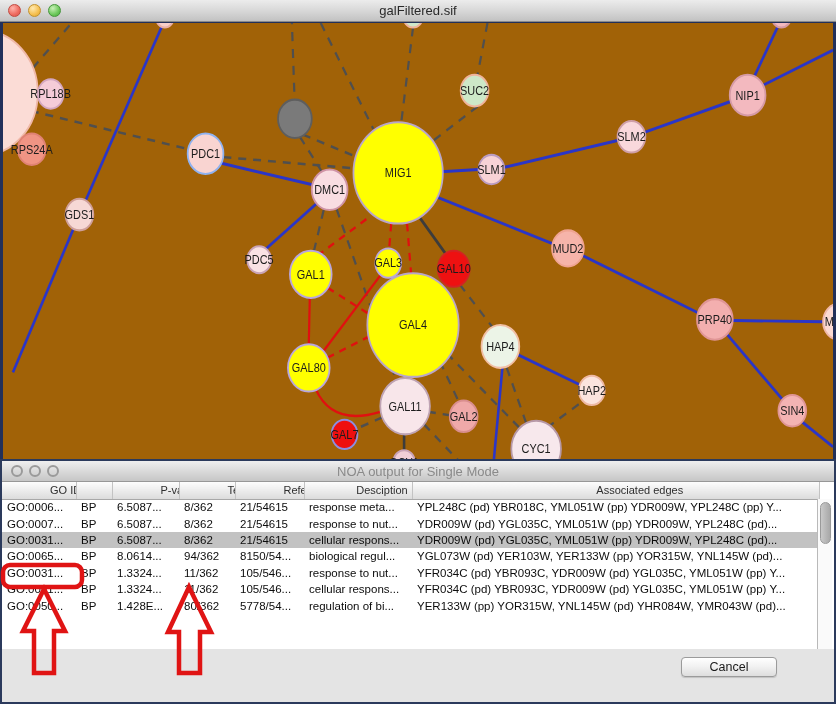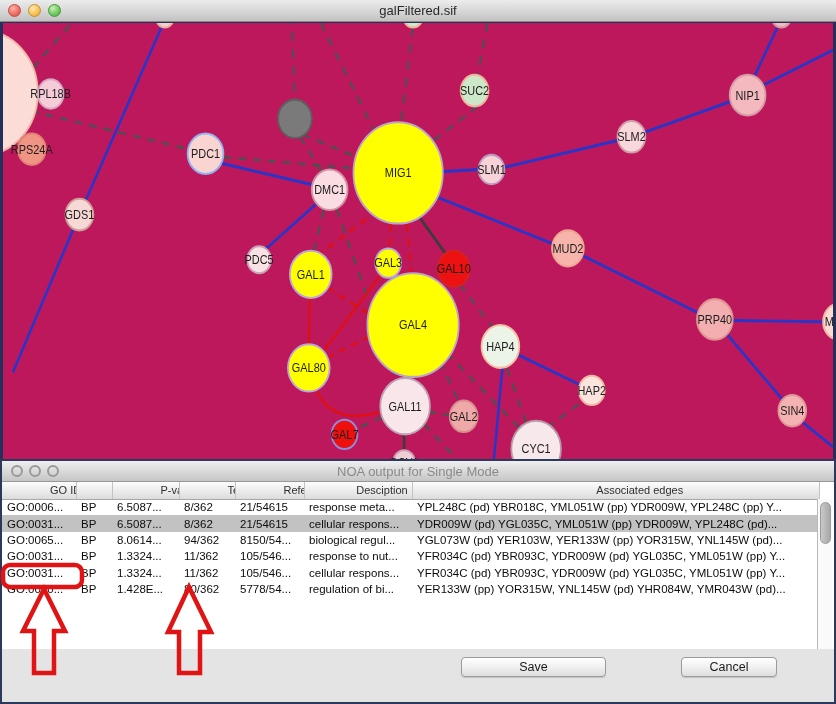--- a/index.html
+++ b/index.html
@@ -11,21 +11,21 @@
   .titlebar { position:absolute; left:0; top:0; right:0; height:22px;
       background:linear-gradient(#ececec,#d6d6d6 55%,#c2c2c2); border-bottom:1px solid #8a8a8a;padding-left:47px; }
   .titlebar .title { position:absolute; left:0; right:0; top:0; height:22px; line-height:22px;
       text-align:center; font-size:13px; color:#2a2a2a; }
   .lights { position:absolute; left:8px; top:4px; display:flex; gap:7px; }
   .light { width:13px; height:13px; border-radius:50%; }
   .light.red   { background:radial-gradient(circle at 35% 30%, #ffb3ab, #ee6a5f 60%, #d6554a); border:1px solid #c24a40;}
   .light.yellow{ background:radial-gradient(circle at 35% 30%, #ffe9b0, #f5bf4f 60%, #dda42e); border:1px solid #c3922d;}
   .light.green { background:radial-gradient(circle at 35% 30%, #c9f0b8, #6cc85a 60%, #4aa73c); border:1px solid #44963a;}
   .light.off { background:transparent; border:2px solid #9a9a9a; width:12px; height:12px; }
-  .graph-canvas { position:absolute; left:3px; right:3px; top:23px; height:488px; background:#be185d; }
+  .graph-canvas { position:absolute; left:3px; right:3px; top:23px; height:488px; background:#a16207; }
   .graph-canvas svg { width:100%; height:100%; display:block; }
 
   .e-blue    { stroke:#2a35c8; stroke-width:2.6; fill:none; }
   .e-dash    { stroke:#4f4f4f; stroke-width:2.2; fill:none; stroke-dasharray:8 7; }
   .e-solid   { stroke:#3c3c3c; stroke-width:2.6; fill:none; }
   .e-red     { stroke:#e01010; stroke-width:2.2; fill:none; }
   .e-reddash { stroke:#e01010; stroke-width:2.2; fill:none; stroke-dasharray:7 6; }
   .grip      { stroke:#9a9a9a; stroke-width:1.5; }
   .node-label { font-size:11px; fill:#1c1c1c; text-anchor:middle; dominant-baseline:middle; }
 
@@ -233,20 +233,29 @@
       <tbody>
           <tr>
             <td>GO:0006...</td>
             <td>BP</td>
             <td>6.5087...</td>
             <td>8/362</td>
             <td>21/54615</td>
             <td>response meta...</td>
             <td>YPL248C (pd) YBR018C, YML051W (pp) YDR009W, YPL248C (pp) Y...</td>
           </tr>
+          <tr>
+            <td>GO:0007...</td>
+            <td>BP</td>
+            <td>6.5087...</td>
+            <td>8/362</td>
+            <td>21/54615</td>
+            <td>response to nut...</td>
+            <td>YDR009W (pd) YGL035C, YML051W (pp) YDR009W, YPL248C (pd)...</td>
+          </tr>
           <tr class="selected">
             <td>GO:0031...</td>
             <td>BP</td>
             <td>6.5087...</td>
             <td>8/362</td>
             <td>21/54615</td>
             <td>cellular respons...</td>
             <td>YDR009W (pd) YGL035C, YML051W (pp) YDR009W, YPL248C (pd)...</td>
           </tr>
           <tr>
@@ -286,21 +295,20 @@
             <td>YER133W (pp) YOR315W, YNL145W (pd) YHR084W, YMR043W (pd)...</td>
           </tr>
         </tbody>
     </table>
     <div class="vscroll">
       <div class="thumb"></div>
     </div>
   </div>
 
   <div class="button-bar">
-    <div class="btn btn-save">Save</div>
     <div class="btn btn-cancel">Cancel</div>
   </div>
 </div>
 
 <svg class="annotations" viewBox="0 0 836 704">
   <rect x="3" y="565" width="79" height="22" rx="7" fill="none" stroke="#e01414" stroke-width="4.5"></rect>
   <polygon fill="none" stroke="#e01414" stroke-width="4.5" stroke-linejoin="miter" points="44,589 65,631 54,631 54,673 34,673 34,631 23,631"></polygon>
   <polygon fill="none" stroke="#e01414" stroke-width="4.5" stroke-linejoin="miter" points="189,587 211,632 200,632 200,673 179,673 179,632 168,632"></polygon>
 </svg>
 

